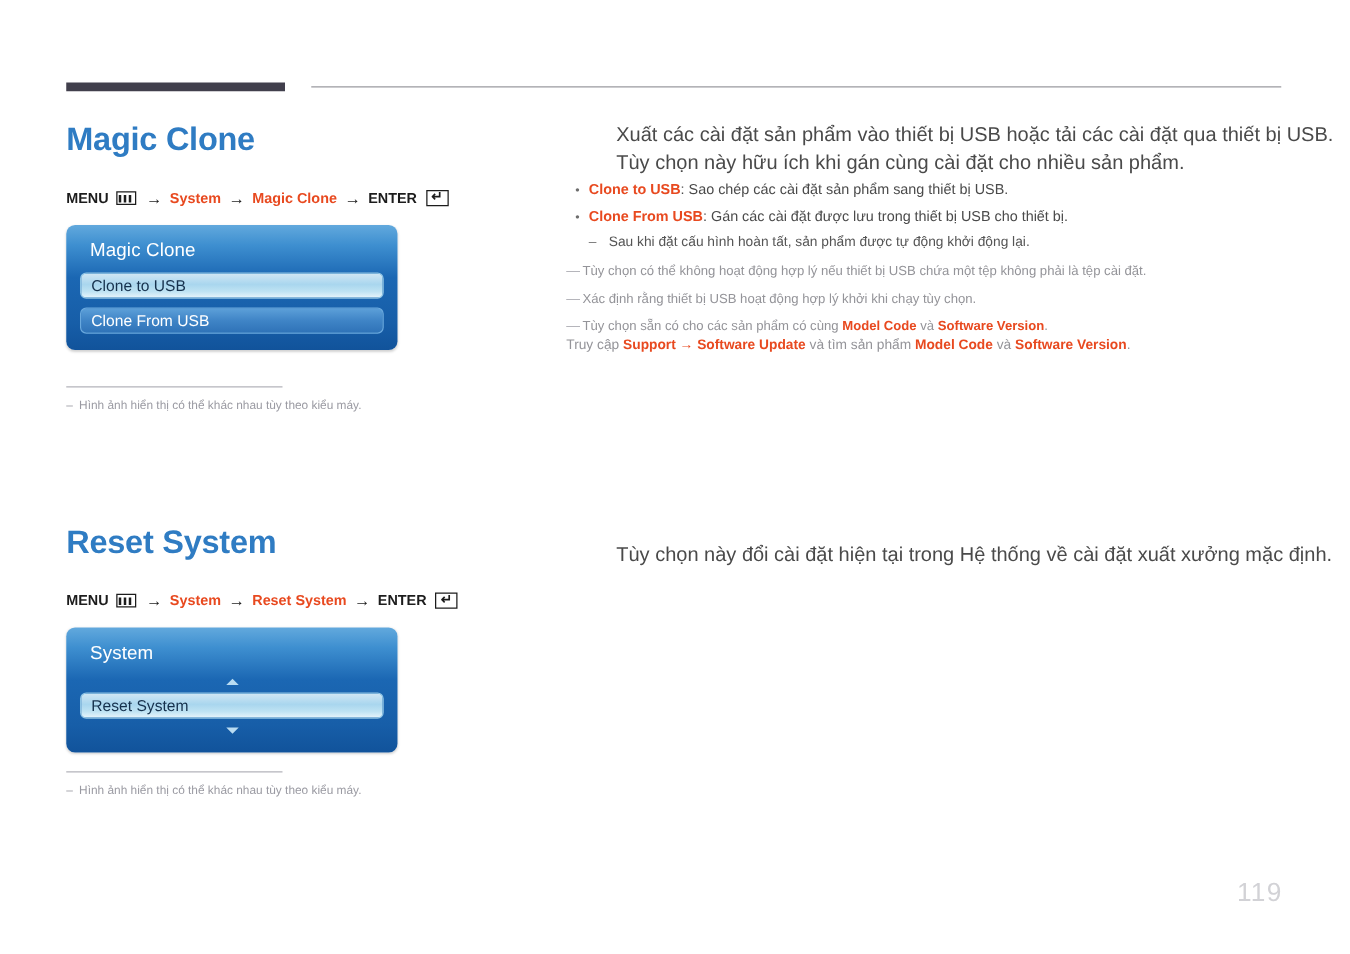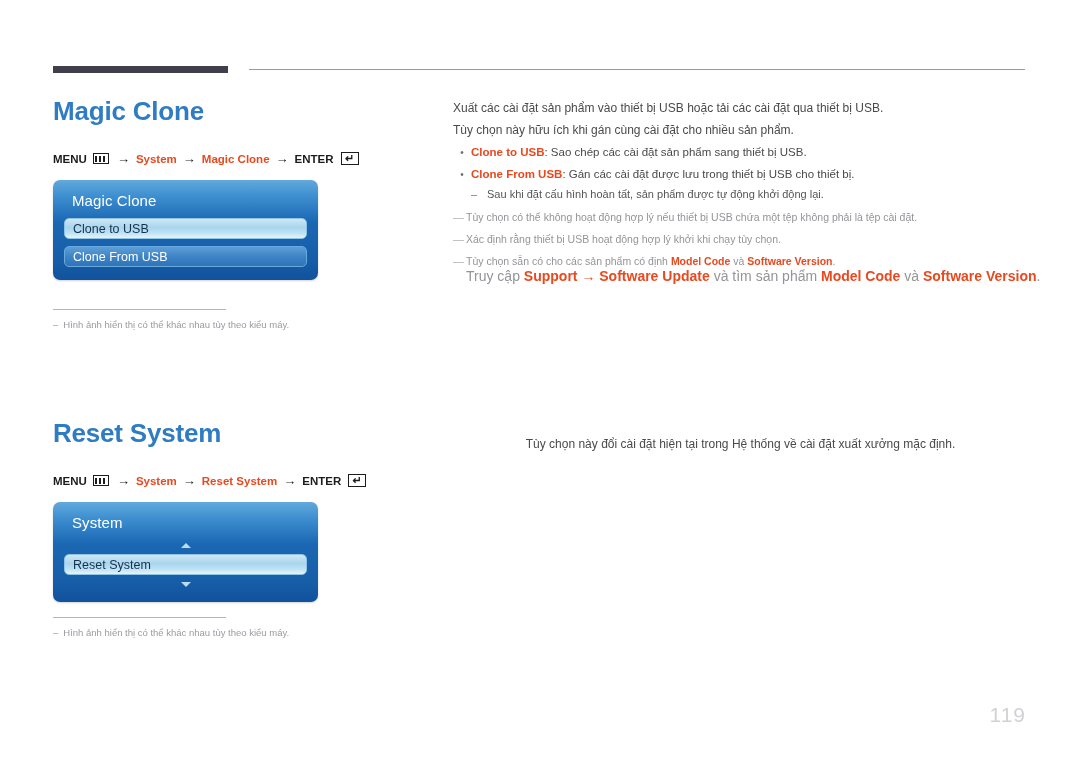--- a/index.html
+++ b/index.html
@@ -192,25 +192,26 @@
   }
   .caption .cap-dash { color: #9a9aa2; }
 
   
   .right-col {
     position: absolute;
     left: 453px;
     width: 575px;
   }
   .para {
-    font-size: 12px;
+    font-size: 16px;
     color: #4a4a4a;
     line-height: 13px;
     margin-bottom: 9px;
     white-space: nowrap;
+    margin-left: 40px;
   }
   .bullet-line {
     display: flex;
     align-items: flex-start;
     font-size: 11.5px;
     line-height: 13px;
     color: #4a4a4a;
     margin-bottom: 9px;
     white-space: nowrap;
   }
@@ -255,22 +256,21 @@
     width: 13px;
     flex: none;
     color: #b0b0b6;
     font-size: 11px;
   }
   .note-line .bold-or {
     color: #e8491f;
     font-weight: bold;
   }
   .note-sub {
-    margin-left: 13px;
-    font-size: 14px;
+    font-size: 11px;
     line-height: 13px;
     color: #949499;
     white-space: nowrap;
   }
   .note-sub .bold-or {
     color: #e8491f;
     font-weight: bold;
   }
   .note-sub .arrow-sm {
     color: #e8491f;
@@ -357,21 +357,21 @@
       <span>Tùy chọn có thể không hoạt động hợp lý nếu thiết bị USB chứa một tệp không phải là tệp cài đặt.</span>
     </div>
 
     <div class="note-line">
       <span class="mark">—</span>
       <span>Xác định rằng thiết bị USB hoạt động hợp lý khởi khi chạy tùy chọn.</span>
     </div>
 
     <div class="note-line" style="margin-bottom:2px;">
       <span class="mark">—</span>
-      <span><span>Tùy chọn sẵn có cho các sản phẩm có định </span><span class="bold-or">Model Code</span><span> và </span><span class="bold-or">Software Version</span><span>.</span></span>
+      <span><span>Tùy chọn sẵn có cho các sản phẩm có cùng </span><span class="bold-or">Model Code</span><span> và </span><span class="bold-or">Software Version</span><span>.</span></span>
     </div>
 
     <div class="note-sub">
       <span>Truy cập </span><span class="bold-or">Support</span><span class="arrow-sm"> → </span><span class="bold-or">Software Update</span><span> và tìm sản phẩm </span><span class="bold-or">Model Code</span><span> và </span><span class="bold-or">Software Version</span><span>.</span>
     </div>
   </div>
 </div>
 
 <div class="section reset">
 

